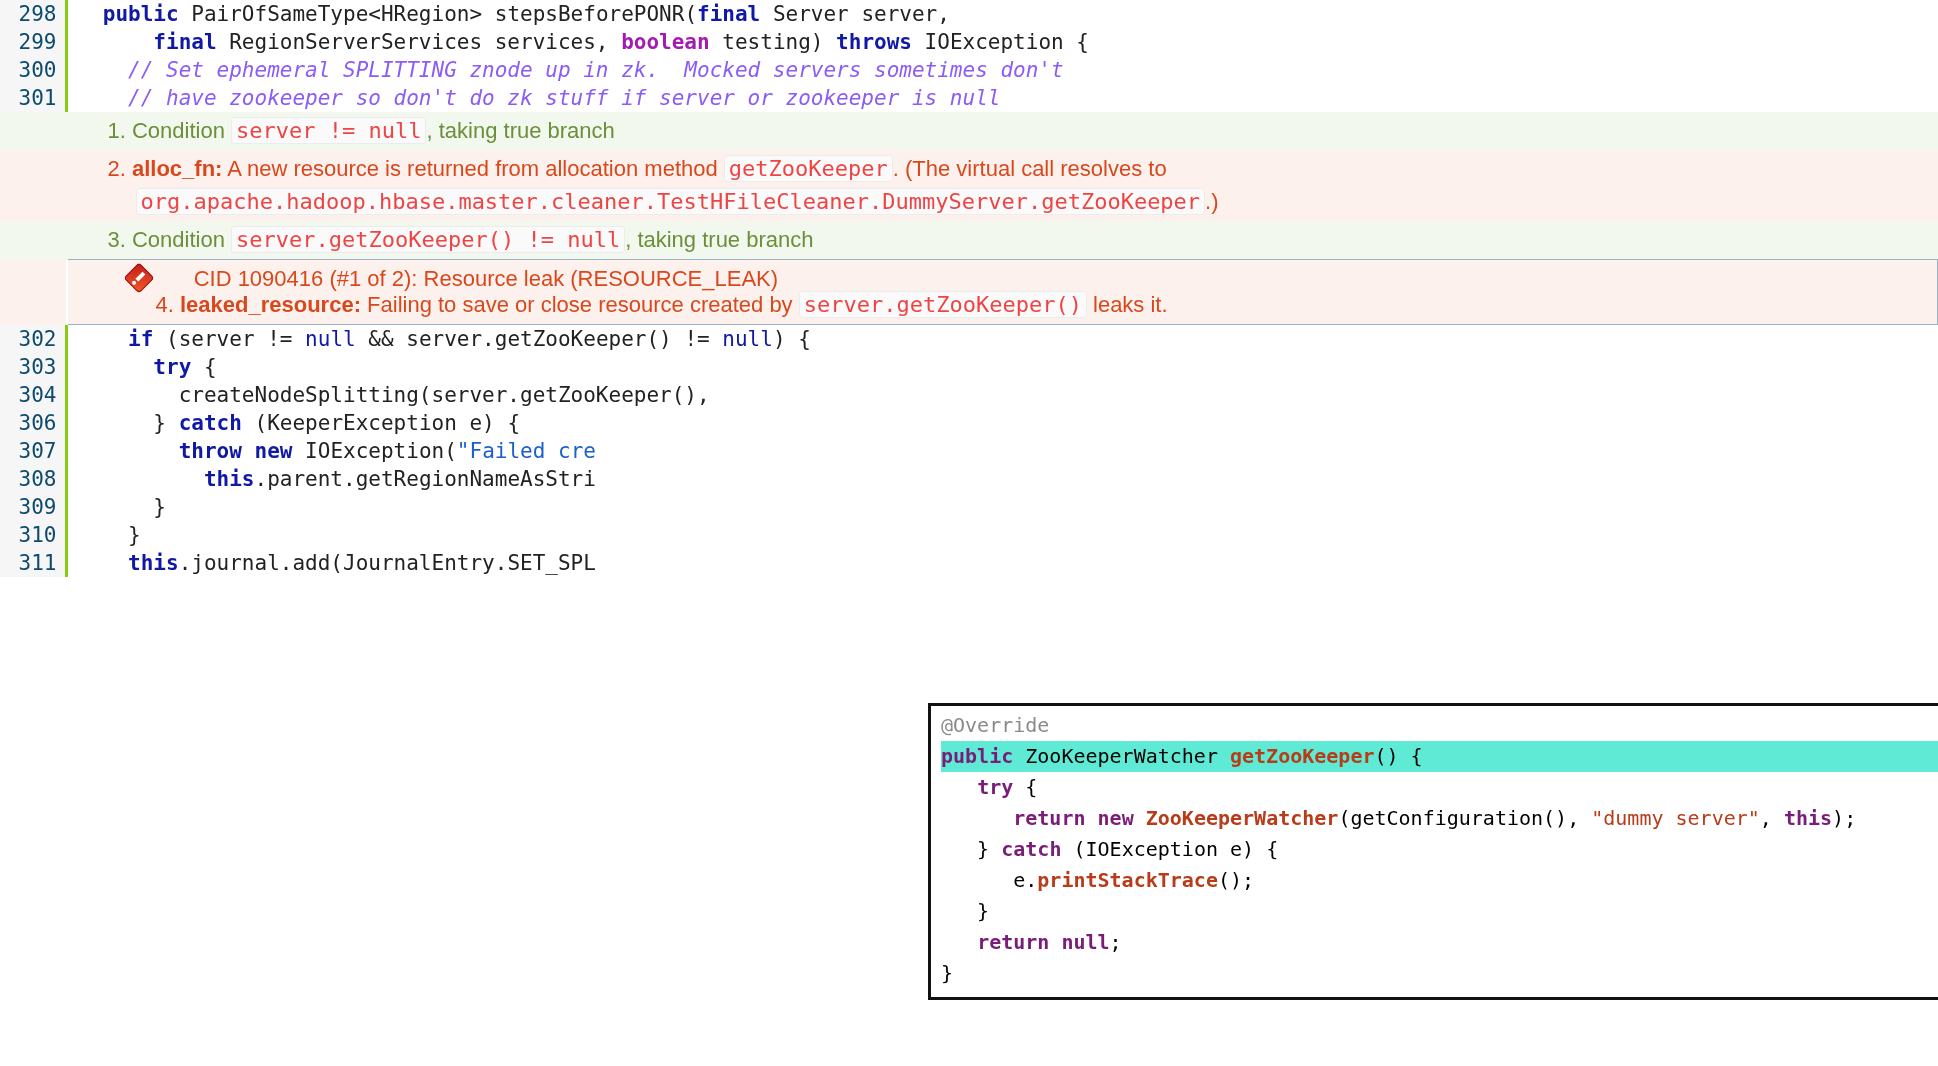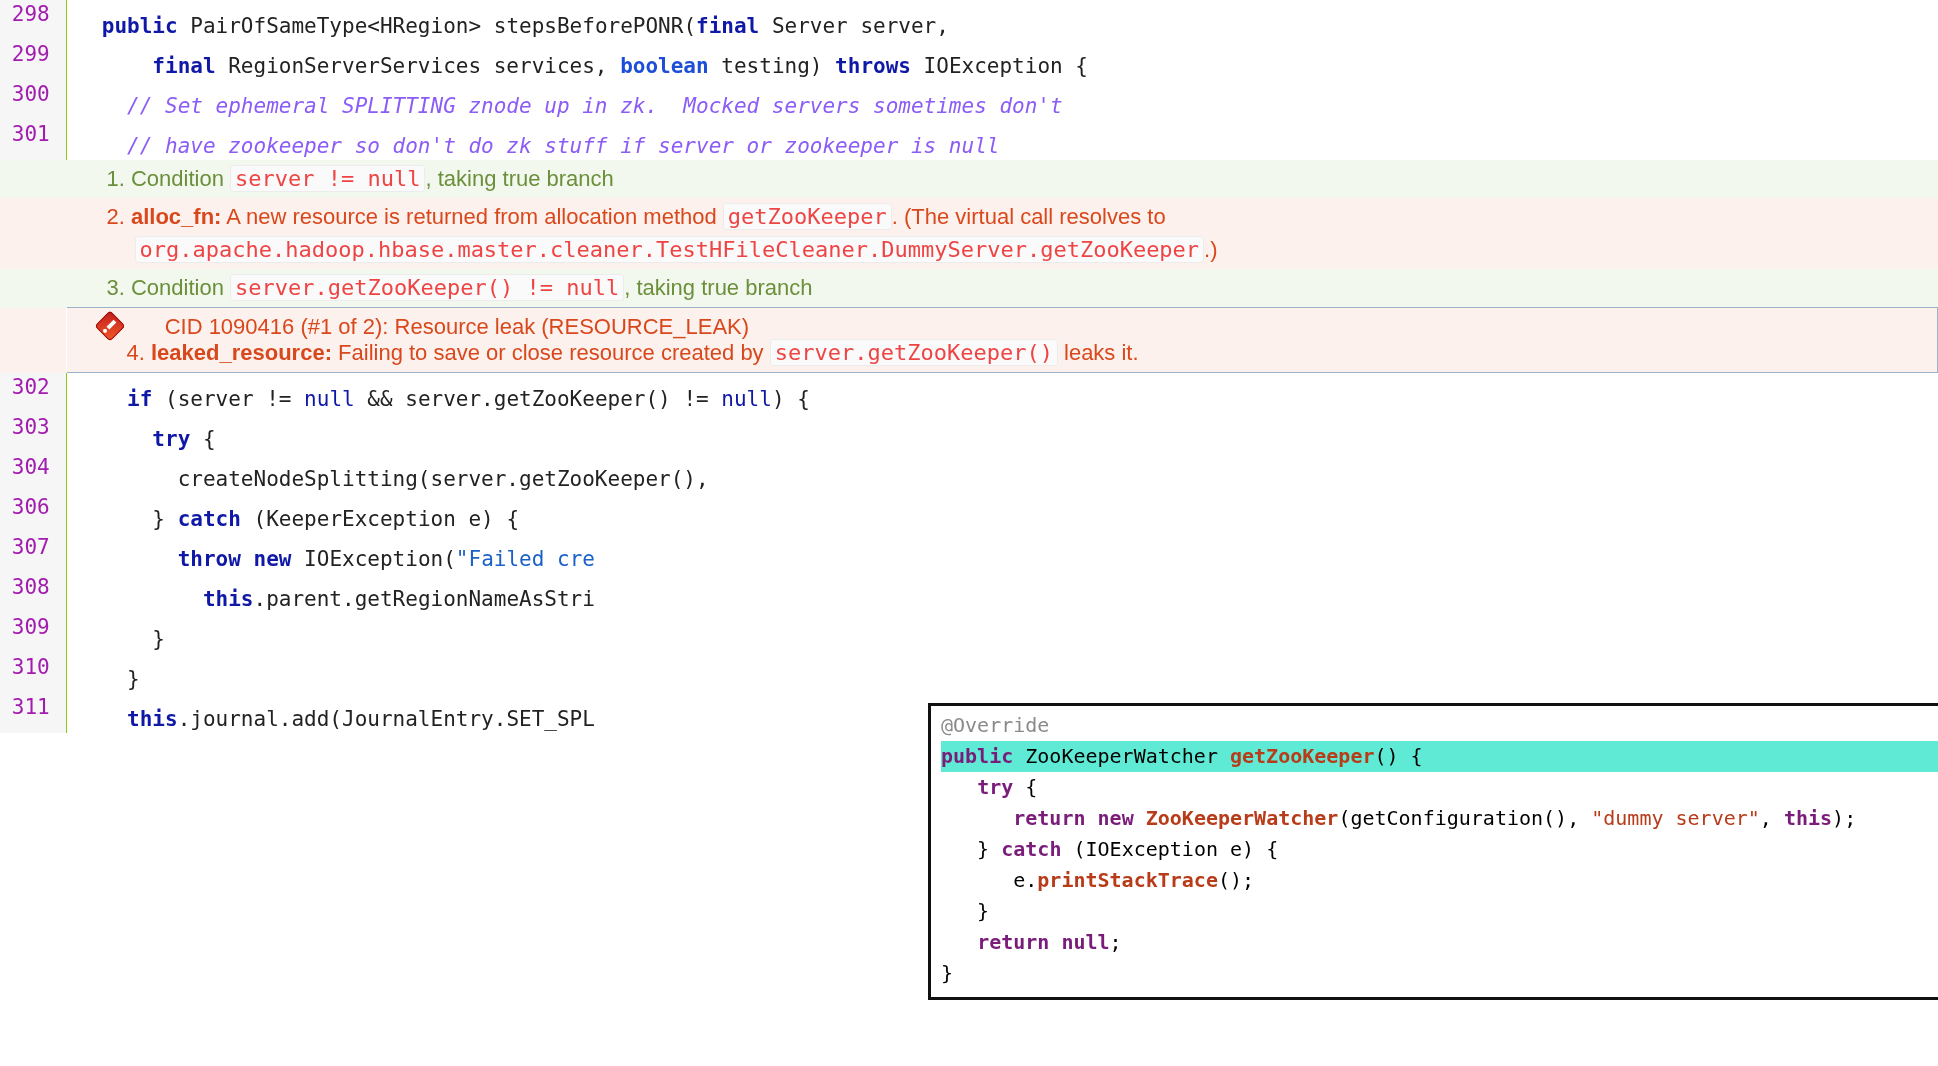--- a/index.html
+++ b/index.html
@@ -19,49 +19,49 @@
   }
   .code-table {
     border-collapse: collapse;
     width: 100%;
   }
   .code-table td { vertical-align: top; }
   .gutter {
     width: 66px;
     min-width: 66px;
     background: #f6f6f6;
-    color: #a21caf;
-    text-align: center;
+    color: #0c4a6e;
+    text-align: right;
     padding: 2px 8px 2px 4px;
     font-family: "Menlo","Consolas", monospace;
     user-select: none;
-    border-right: 1px solid #84cc16;
+    border-right: 3px solid #84cc16;
   }
   .codecell {
-    padding: 14px 4px 2px 10px;
+    padding: 2px 4px 2px 10px;
     white-space: pre;
     font-family: "Menlo","Consolas", monospace;
     color: #222;
   }
   .annot-row .gutter { background: transparent; border-right-color: transparent; }
   .annot-row .codecell { white-space: normal; padding: 6px 10px 6px 40px; }
 
   .annot-green { background: #f2f8ed; }
   .annot-red   { background: #fdf1ed; }
   .annot-boxed { border: 1px solid #9cb2c8; }
 
   .annot-num   { color:#6b8f3b; }
   .annot-green-text { color:#6b8f3b; font-family: "Helvetica Neue", Arial, sans-serif; font-size: 22px; }
   .annot-red-text   { color:#d9481c; font-family: "Helvetica Neue", Arial, sans-serif; font-size: 22px; }
   .annot-strong { font-weight: 700; }
   .annot-mono  { font-family: "Menlo","Consolas", monospace; background: #fafafa; padding: 0 4px; border:1px solid #ececec; border-radius:3px; color:#ef4444; }
 
   
   .kw   { color:#1018a6; font-weight: bold; }   
-  .kw2  { color:#1d4ed8; font-weight: bold; }   
+  .kw2  { color:#a21caf; font-weight: bold; }   
   .str  { color:#1a60c8; }
   .cmt  { color:#8b5cf6; font-style: italic; }
   .lit  { color:#1018a6; }                      
 
   .bug-icon {
     display:inline-block;
     width:22px; height:22px;
     transform: rotate(45deg);
     background: linear-gradient(135deg,#c21a1a 0%,#f25b2a 100%);
     border-radius:4px;
@@ -154,21 +154,21 @@
 
   <tr class="annot-row annot-green">
     <td class="gutter"></td>
     <td class="codecell annot-green-text">
       <span class="annot-num">3.</span><span> Condition </span><span class="annot-mono">server.getZooKeeper() != null</span><span>, taking true branch</span>
     </td>
   </tr>
 
   <tr class="annot-row annot-red cid-row">
     <td class="gutter"></td>
-    <td class="codecell annot-red-text annot-boxed" style="padding-left:60px; position:relative;">
+    <td class="codecell annot-red-text annot-boxed" style="padding-left:88px; position:relative;">
       <span class="bug-icon"></span>
       <span>CID 1090416 (#1 of 2): Resource leak (RESOURCE_LEAK)</span><br>
       <span>4.</span><span class="annot-strong"> leaked_resource:</span><span> Failing to save or close resource created by </span><span class="annot-mono">server.getZooKeeper()</span><span> leaks it.</span>
     </td>
   </tr>
 
   <tr>
     <td class="gutter">302</td>
     <td class="codecell"><span>    </span><span class="kw">if</span><span> (server != </span><span class="lit">null</span><span> &amp;&amp; server.getZooKeeper() != </span><span class="lit">null</span><span>) {</span></td>
   </tr>

